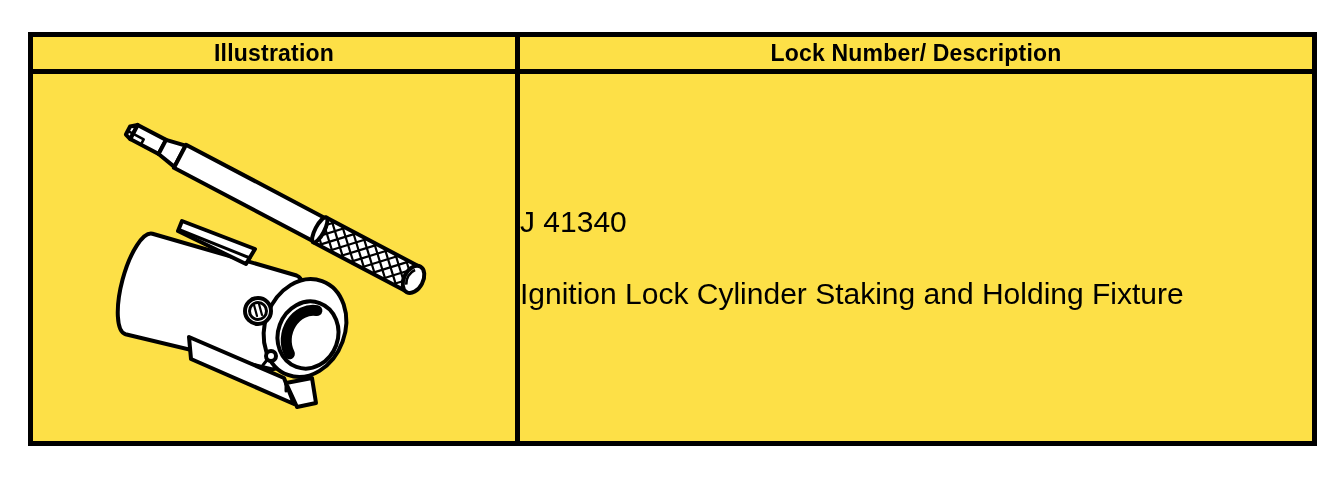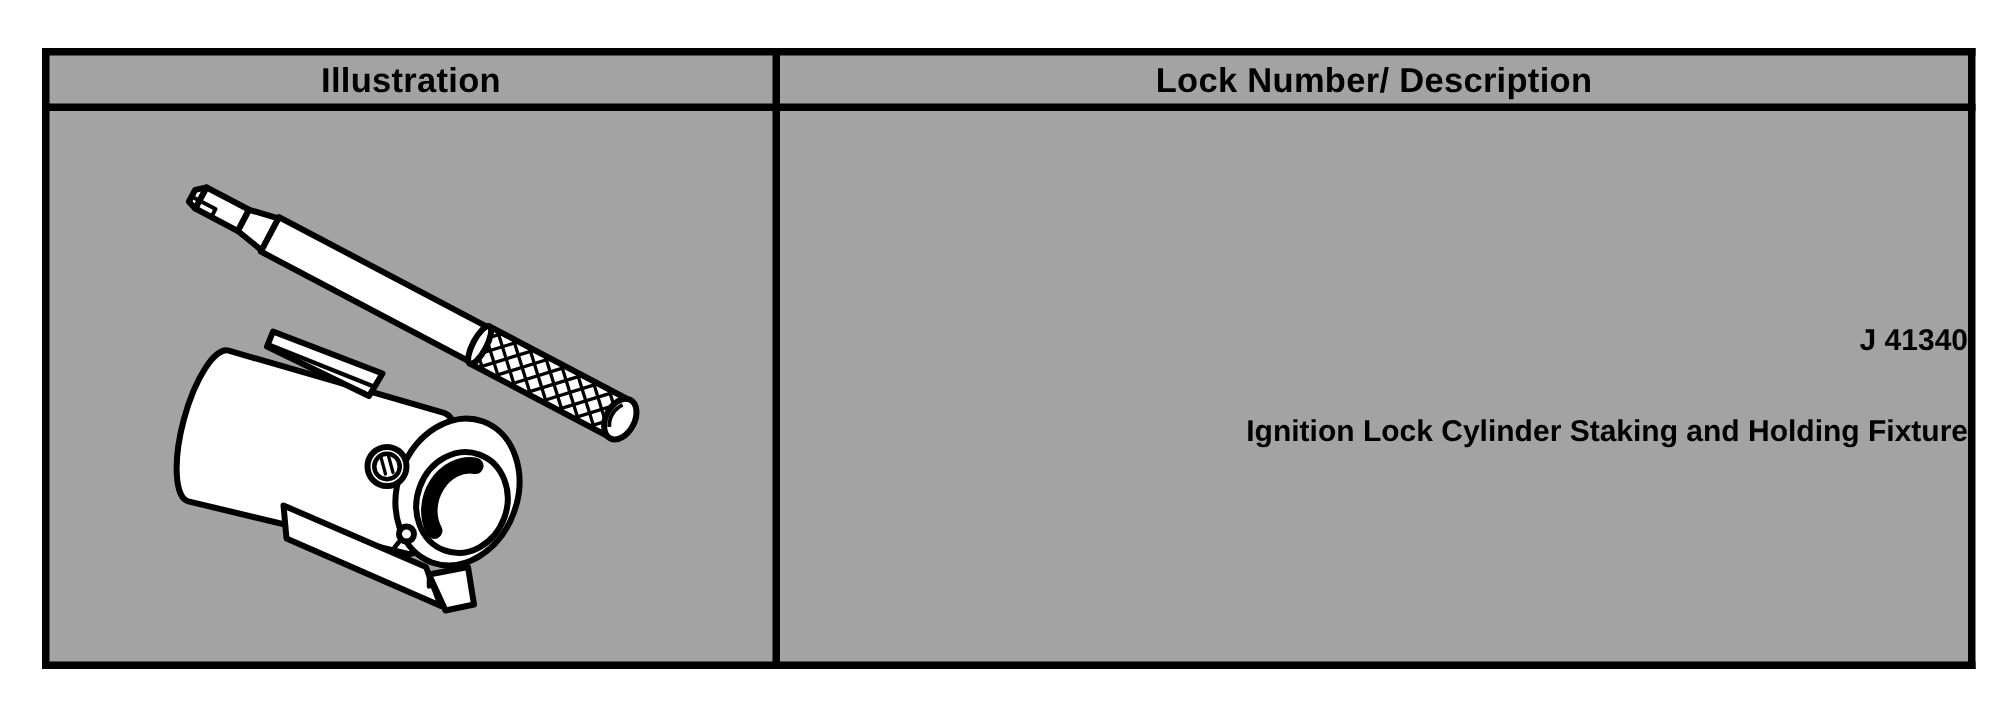--- a/index.html
+++ b/index.html
@@ -18,40 +18,40 @@
     top: 32px;
     width: 1289px;
     border-collapse: collapse;
     table-layout: fixed;
     background: #ffffff;
   }
   table.tools th,
   table.tools td {
     border: 5px solid #000000;
     padding: 0;
-    background: #a3a3a3;
+    background: #fde047;
   }
   table.tools th {
     height: 32px;
     font-size: 23px;
     font-weight: bold;
     text-align: center;
     vertical-align: middle;
     letter-spacing: 0.2px;
   }
   td.ill-cell {
     height: 367px;
     text-align: center;
     vertical-align: middle;
   }
   td.desc-cell {
-    text-align: right;
+    text-align: left;
     vertical-align: middle;
-    font-size: 20px;
-    font-weight: bold;
+    font-size: 30px;
+    font-weight: normal;
   }
   .tool-number { margin-bottom: 38px; }
   .tool-desc { margin: 0; }
   svg { display: inline-block; vertical-align: middle; }
 </style>
 </head>
 <body>
 
 <table class="tools">
   <colgroup>

